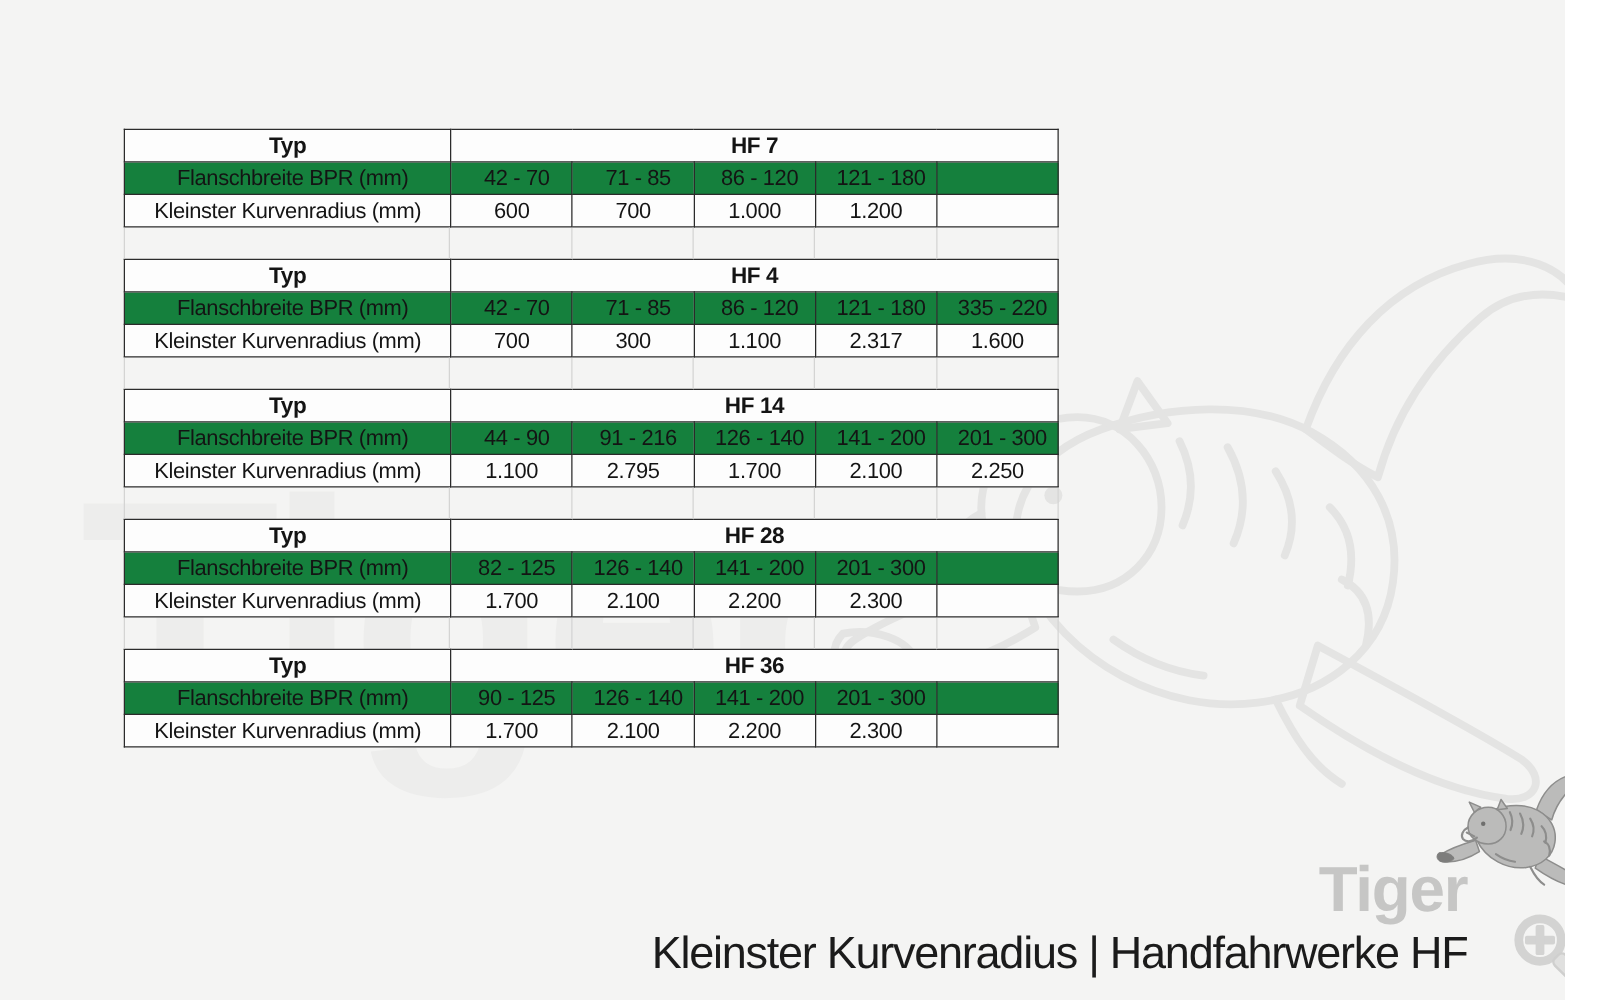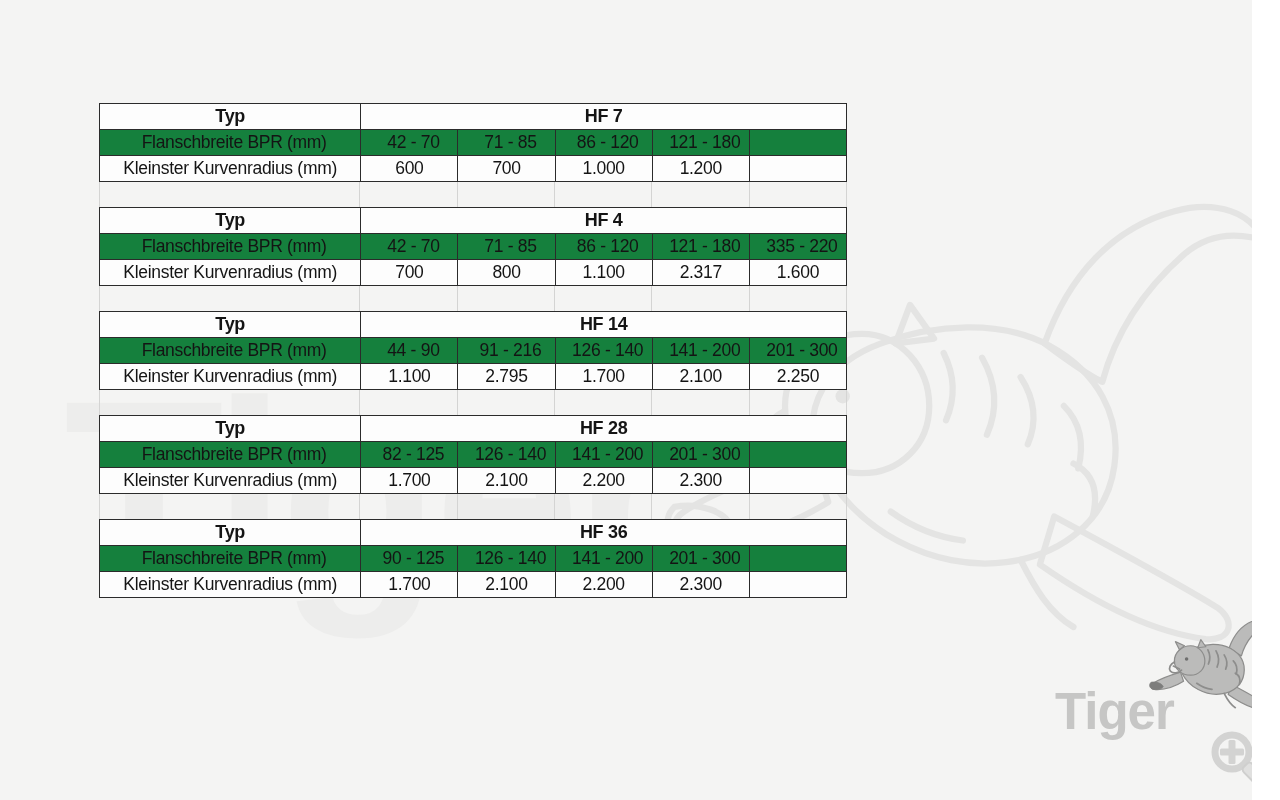--- a/index.html
+++ b/index.html
@@ -141,21 +141,21 @@
         <td>Flanschbreite BPR (mm)</td>
         <td>42 - 70</td>
         <td>71 - 85</td>
         <td>86 - 120</td>
         <td>121 - 180</td>
         <td>335 - 220</td>
       </tr>
       <tr>
         <td>Kleinster Kurvenradius (mm)</td>
         <td>700</td>
-        <td>800</td>
+        <td>300</td>
         <td>1.100</td>
         <td>2.317</td>
         <td>1.600</td>
       </tr>
     </tbody>
       </table>
     <div class="ghost">
         <i class="g0"></i>
         <i class="g1"></i>
         <i class="g1"></i>
@@ -297,20 +297,21 @@
     <path class="t-stripe" d="M150 160 C156 172 162 182 172 188"></path>
     <circle class="t-eye" cx="76" cy="92" r="3.5"></circle>
     <path class="t-stripe" d="M118 74 q7 14 1 28"></path>
     <path class="t-stripe" d="M134 76 q9 16 2 32"></path>
     <path class="t-stripe" d="M150 84 q9 14 3 28"></path>
     <path class="t-stripe" d="M168 96 q10 10 6 26"></path>
     <path class="t-stripe" d="M172 120 q12 6 8 22"></path>
     <path class="t-stripe" d="M96 140 q14 10 30 12"></path>
   </svg>
 
+  <div class="title">Kleinster Kurvenradius | Handfahrwerke HF</div>
 
   <svg class="zoom-icon" viewBox="0 0 66 66">
     <circle cx="27" cy="26" r="17" fill="none" stroke="#d3d3d2" stroke-width="7"></circle>
     <rect x="15" y="22.5" width="24" height="7" rx="1.5" fill="#d3d3d2"></rect>
     <rect x="23.5" y="14" width="7" height="24" rx="1.5" fill="#d3d3d2"></rect>
     <g transform="rotate(45 46 45)">
       <rect x="38" y="39" width="26" height="12" rx="4" fill="#e0e0df" stroke="#cfcfce" stroke-width="2"></rect>
     </g>
   </svg>
 

